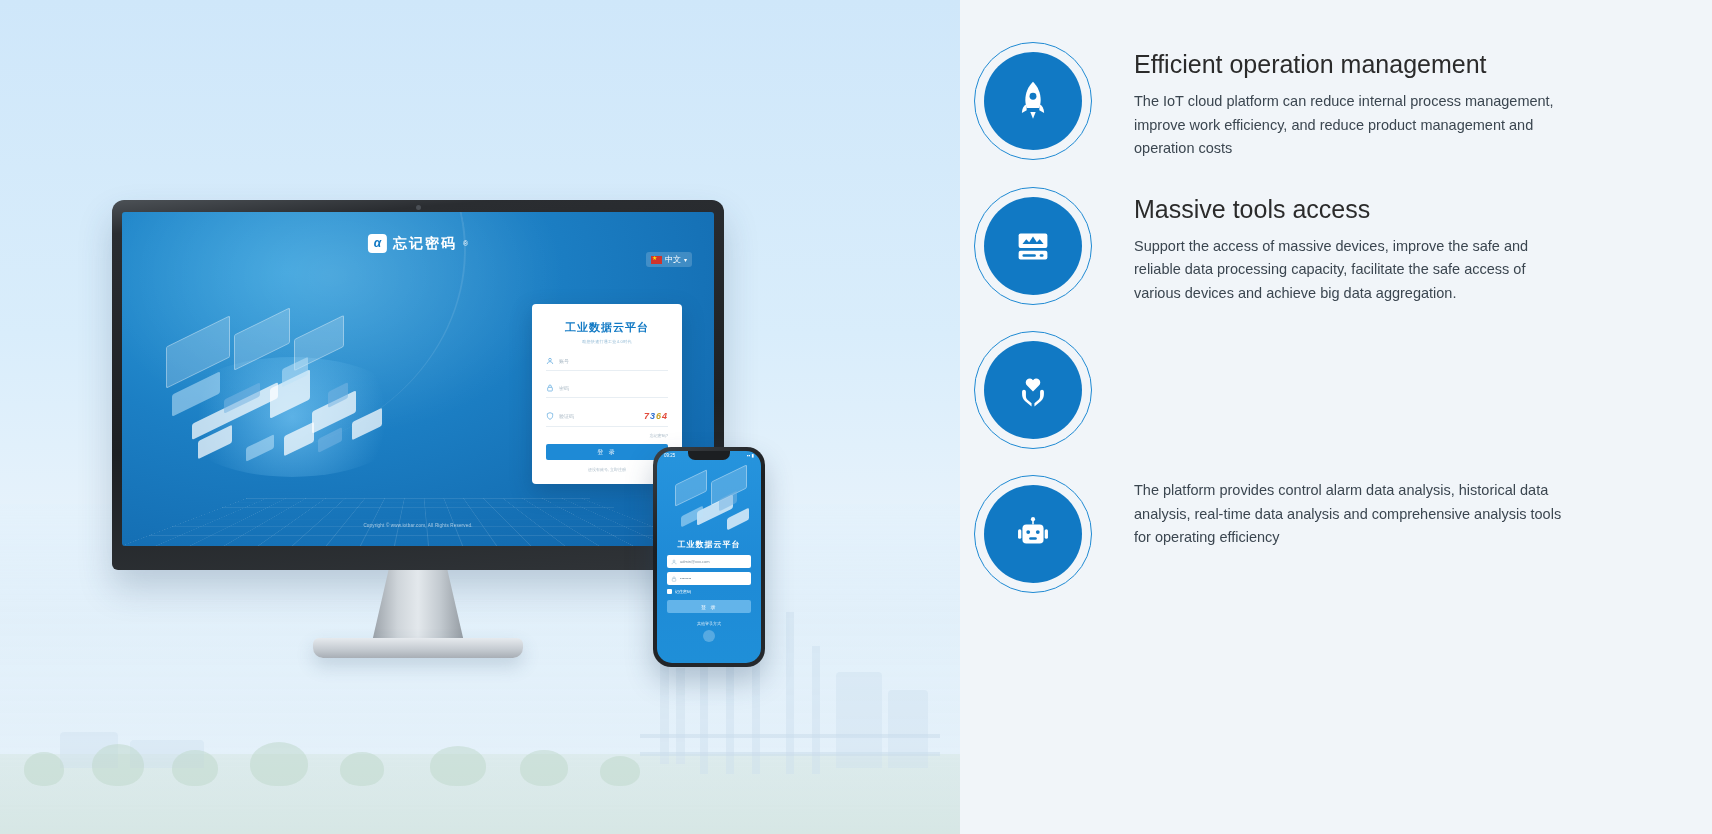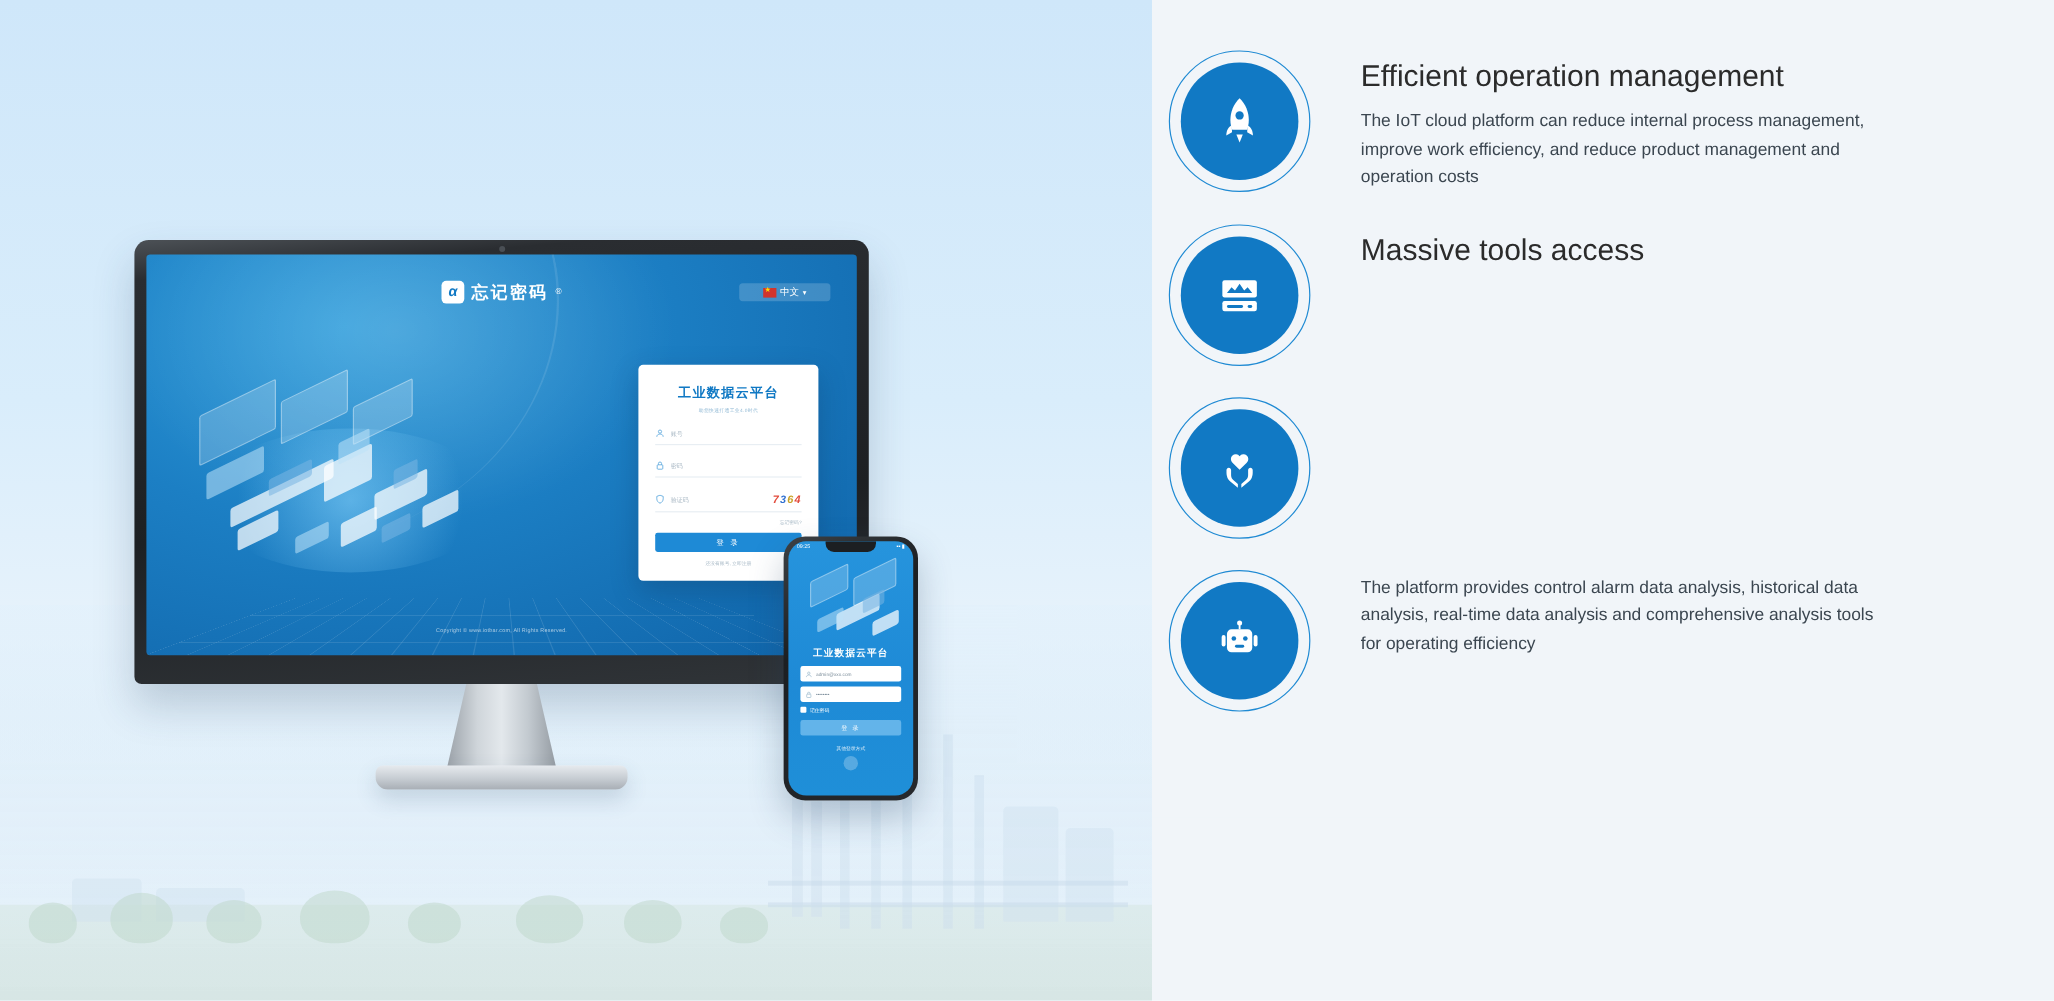--- a/index.html
+++ b/index.html
@@ -162,27 +162,27 @@
   }
   .logo-text {
     font-size: 14px;
     font-weight: bold;
     letter-spacing: 2px;
   }
   .logo-reg { font-size: 7px; vertical-align: super; }
 
   .lang-pill {
     position: absolute;
-    top: 24px; right: 22px;
+    top: 40px; right: 22px;
     display: flex;
     align-items: center;
     gap: 3px;
     background: rgba(255,255,255,.18);
     border-radius: 3px;
-    padding: 2px 20px;
+    padding: 2px 5px;
   }
   .lang-flag {
     width: 11px; height: 8px;
     background: #d0342c;
     position: relative;
   }
   .lang-flag::after {
     content: "★";
     position: absolute;
     left: 1px; top: -3px;
@@ -673,20 +673,21 @@
             <rect x="9" y="11" width="30" height="15" rx="2"></rect>
             <path d="M13 22l4-5 3 3 4-6 4 6 3-3 4 5z" fill="#1179c4"></path>
             <rect x="9" y="29" width="30" height="9" rx="2"></rect>
             <rect x="13" y="32.5" width="14" height="2.6" rx="1.3" fill="#1179c4"></rect>
             <rect x="31" y="32.5" width="4" height="2.6" rx="1.3" fill="#1179c4"></rect>
           </svg>
         </div>
       </div>
       <div class="feature-text">
         <h2 class="feature-title">Massive tools access</h2>
+        <p class="feature-desc">Support the access of massive devices, improve the safe and reliable data processing capacity, facilitate the safe access of various devices and achieve big data aggregation.</p>
       </div>
     </div>
 
     <div class="feature">
       <div class="feature-badge">
         <div class="feature-badge-inner">
           <svg viewBox="0 0 48 48">
             <path d="M24 25.6l-6.2-6.2a4.2 4.2 0 1 1 6.2-5.6 4.2 4.2 0 1 1 6.2 5.6z"></path>
             <path d="M14.6 23.8c1.1 0 2 .9 2 2v4.4c0 1.6.7 3.1 1.9 4.2l4 3.5v3.3l-6.6-5.4a10 10 0 0 1-3.3-7.5v-2.5c0-1.1.9-2 2-2z"></path>
             <path d="M33.4 23.8c-1.1 0-2 .9-2 2v4.4c0 1.6-.7 3.1-1.9 4.2l-4 3.5v3.3l6.6-5.4a10 10 0 0 0 3.3-7.5v-2.5c0-1.1-.9-2-2-2z"></path>

